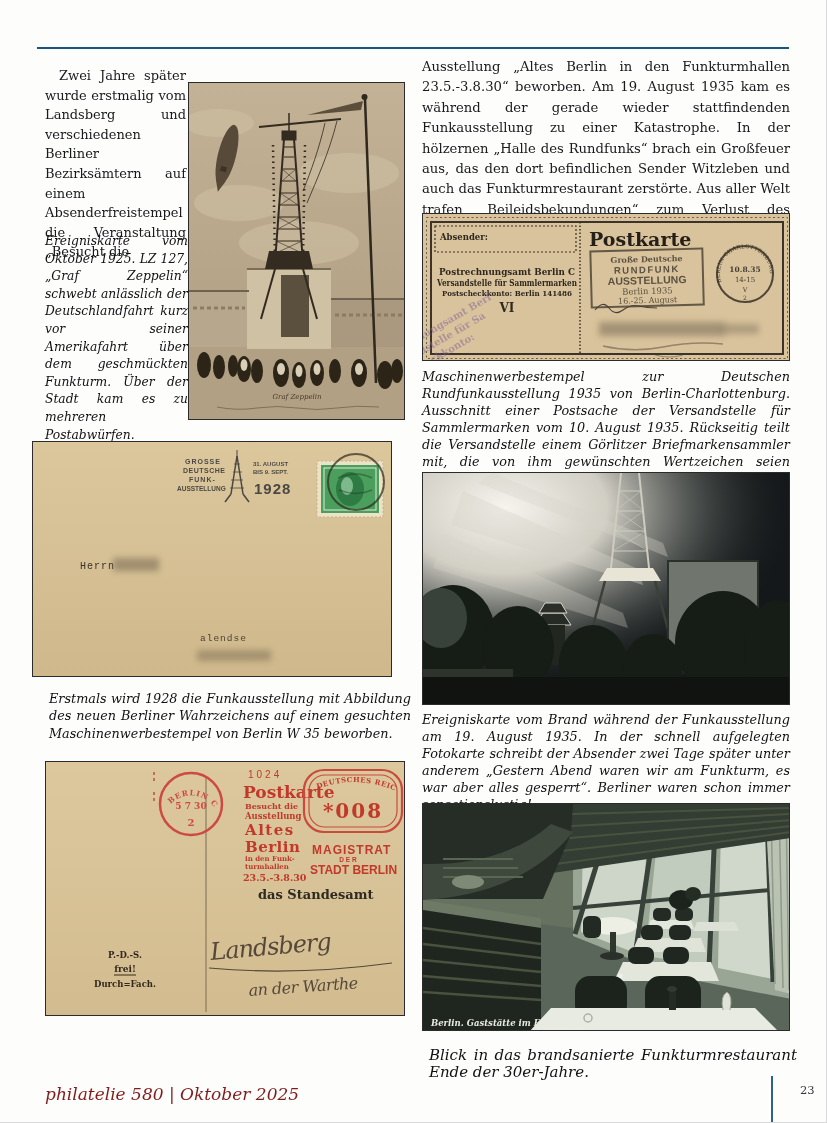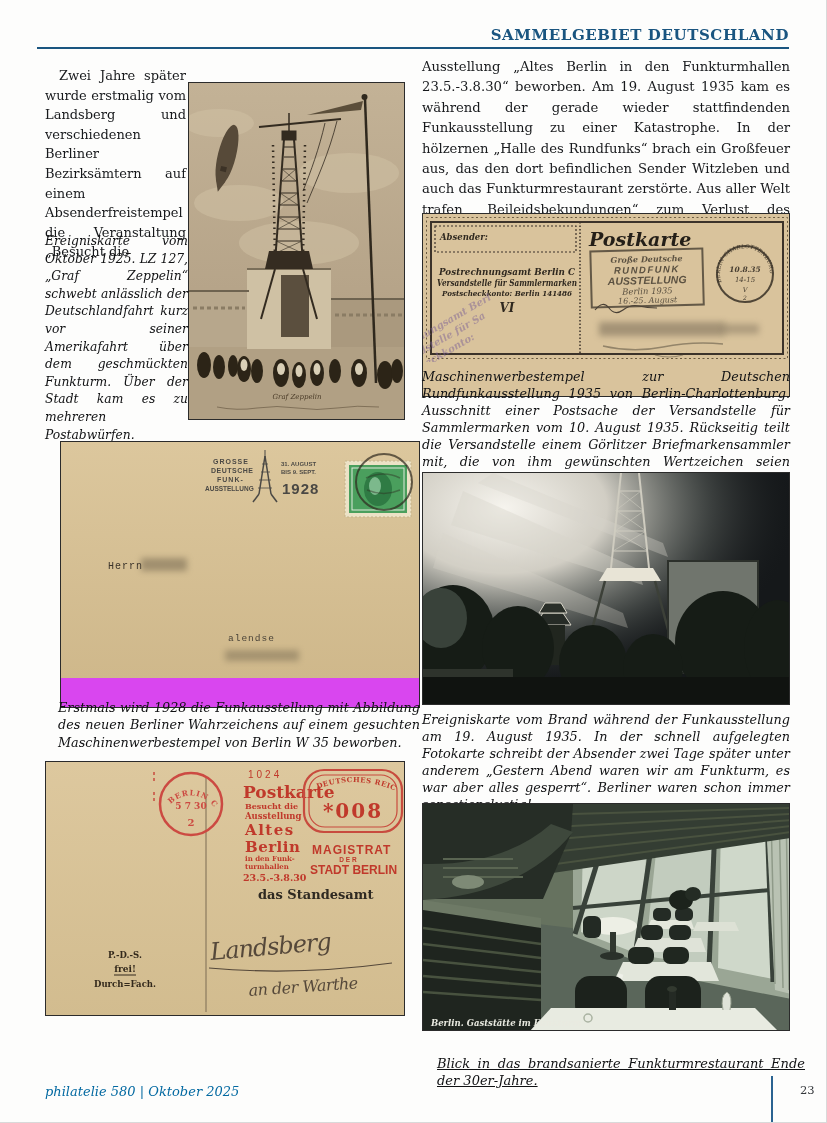--- a/index.html
+++ b/index.html
@@ -12,21 +12,20 @@
   .frame{border:1px solid #2b2b2b;box-sizing:border-box;overflow:hidden;}
   svg text{font-family:"DejaVu Serif",serif;}
   svg .sans{font-family:"Liberation Sans",sans-serif;}
   svg .mono{font-family:"Liberation Mono",monospace;}
 </style>
 </head>
 <body>
 
 <div class="page">
 
-  <div class="a ser" style="top:26px;right:37px;font-size:15px;font-weight:bold;color:#1a5580;letter-spacing:.6px;">SAMMELGEBIET DEUTSCHLAND</div>
   <div class="a" style="left:37px;right:37px;top:47px;height:2px;background:#1a5580;"></div>
 
   <p class="a body-text" style="left:45px;top:66px;width:141px;margin:0;font-size:13px;line-height:19.6px;text-indent:14px;">Zwei Jahre später wurde erstmalig vom Landsberg und verschiedenen Berliner Bezirksämtern auf einem Absenderfreistempel die Veranstaltung „Besucht die</p>
 
   <div class="a frame" style="left:188px;top:82px;width:217px;height:338px;background:#fdba74;">
     <svg width="217" height="338" viewBox="0 0 217 338">
       <defs>
         <linearGradient id="zsky" x1="0" y1="0" x2="0" y2="1">
           <stop offset="0" stop-color="#c3b296"></stop>
             <stop offset="0.7" stop-color="#b4a287"></stop>
@@ -104,21 +103,21 @@
           <ellipse cx="55" cy="282" rx="3.5" ry="6"></ellipse>
         <ellipse cx="170" cy="286" rx="4" ry="6"></ellipse>
       </g>
       <text x="108" y="316" text-anchor="middle" font-size="7" font-style="italic" fill="#4a3b28">Graf Zeppelin</text>
       <path d="M28,324 q20,4 40,1 t40,0 t40,0 t42,-1" stroke="#4a3b28" stroke-width="0.8" fill="none" opacity="0.6"></path>
     </svg>
   </div>
 
   <p class="a cap" style="left:45px;top:233px;width:143px;margin:0;font-size:12.3px;line-height:17.6px;">Ereigniskarte vom Oktober 1925. LZ 127, „Graf Zeppelin“ schwebt anlässlich der Deutschlandfahrt kurz vor seiner Amerikafahrt über dem geschmückten Funkturm. Über der Stadt kam es zu mehreren Postabwürfen.</p>
 
-  <div class="a frame" style="left:60px;top:441px;width:360px;height:267px;background:#d946ef;">
+  <div class="a frame" style="left:32px;top:441px;width:360px;height:236px;background:#d946ef;">
     <svg width="360" height="236" viewBox="0 0 360 236">
       <defs>
         <linearGradient id="tan1" x1="0" y1="0" x2="0" y2="1">
           <stop offset="0" stop-color="#dcc79d"></stop>
             <stop offset="1" stop-color="#cfb88b"></stop>
         </linearGradient>
       </defs>
       <rect width="360" height="236" fill="url(#tan1)"></rect>
       <g fill="#3b3b3b" opacity="0.9">
         <text class="sans" x="152" y="22" font-size="7" font-weight="bold" letter-spacing="1">GROSSE</text>
@@ -148,21 +147,21 @@
         <circle cx="323" cy="40" r="28" stroke-width="2"></circle>
         <path d="M305,36 q18,-8 34,0 M306,48 q17,7 33,0" stroke-width="1.5" opacity="0.6"></path>
       </g>
       <text class="mono" x="47" y="127" font-size="10" letter-spacing="1" fill="#3a332a">Herrn</text>
       <rect x="80" y="116" width="46" height="13" fill="#6b5f49" opacity="0.5" style="filter:blur(3px)"></rect>
       <text class="mono" x="167" y="199" font-size="9.5" letter-spacing="1" fill="#4a4338">alendse</text>
       <rect x="164" y="208" width="74" height="11" fill="#70644d" opacity="0.45" style="filter:blur(3px)"></rect>
     </svg>
   </div>
 
-  <p class="a cap" style="left:45px;top:686px;width:362px;margin:13px;font-size:12.8px;line-height:17.4px;">Erstmals wird 1928 die Funkausstellung mit Abbildung des neuen Berliner Wahrzeichens auf einem gesuchten Maschinenwerbestempel von Berlin W 35 beworben.</p>
+  <p class="a cap" style="left:45px;top:686px;width:362px;margin:4px;font-size:12.8px;line-height:17.4px;">Erstmals wird 1928 die Funkausstellung mit Abbildung des neuen Berliner Wahrzeichens auf einem gesuchten Maschinenwerbestempel von Berlin W 35 beworben.</p>
 
   <div class="a frame" style="left:45px;top:761px;width:360px;height:255px;background:#dcc69b;">
     <svg width="360" height="255" viewBox="0 0 360 255">
       <defs>
         <linearGradient id="tan2" x1="0" y1="0" x2="0" y2="1">
           <stop offset="0" stop-color="#ddc89e"></stop>
             <stop offset="1" stop-color="#d2bc8f"></stop>
         </linearGradient>
         <path id="mcdsArc" d="M121,47 A28,28 0 0 1 169,47" fill="none"></path>
         <path id="reichArc" d="M264,30 Q308,10 352,30" fill="none"></path>
@@ -209,21 +208,21 @@
         <text x="165" y="198" font-size="24" font-style="italic" letter-spacing="-1" transform="rotate(-5 165 198)">Landsberg</text>
         <path d="M163,206 Q250,214 346,201" stroke="#55483a" stroke-width="1.2" fill="none"></path>
         <text x="203" y="234" font-size="16" font-style="italic" letter-spacing="-0.5" transform="rotate(-4 203 234)">an der Warthe</text>
       </g>
     </svg>
   </div>
 
 
   <p class="a body-text" style="left:422px;top:57px;width:368px;margin:0;font-size:13.2px;line-height:20.4px;">Ausstellung „Altes Berlin in den Funkturmhallen 23.5.-3.8.30“ beworben. Am 19. August 1935 kam es während der gerade wieder stattfindenden Funkausstellung zu einer Katastrophe. In der hölzernen „Halle des Rundfunks“ brach ein Großfeuer aus, das den dort befindlichen Sender Witzleben und auch das Funkturmrestaurant zerstörte. Aus aller Welt trafen „Beileidsbekundungen“ zum Verlust des Senders und der neuen Technik in Berlin ein.</p>
 
-  <div class="a frame" style="left:422px;top:213px;width:368px;height:184px;background:#d9c39c;font-style:italic;">
+  <div class="a frame" style="left:422px;top:213px;width:368px;height:148px;background:#d9c39c;">
     <svg width="368" height="148" viewBox="0 0 368 148">
       <defs>
         <path id="cds35Arc" d="M299,69 A25,25 0 1 1 345,69" fill="none"></path>
       </defs>
       <rect width="368" height="148" fill="#d9c39c"></rect>
       <rect x="3.5" y="3.5" width="361" height="141" fill="none" stroke="#6b5b41" stroke-width="1" stroke-dasharray="2 2.5"></rect>
       <rect x="8" y="8" width="352" height="132" fill="none" stroke="#3c332a" stroke-width="2"></rect>
       <line x1="157" y1="8" x2="157" y2="140" stroke="#3c332a" stroke-width="1.5" stroke-dasharray="1.5 2"></line>
       <rect x="12" y="12" width="141" height="26" fill="none" stroke="#3c332a" stroke-width="1.2" stroke-dasharray="2 2"></rect>
       <text x="17" y="26" font-size="8.5" font-weight="bold" fill="#2f281f">Absender:</text>
@@ -378,19 +377,19 @@
         <polygon points="128,204 332,204 356,228 106,228" fill="#e8ebe1"></polygon>
         <rect x="246" y="186" width="7" height="20" fill="#242a24"></rect>
         <ellipse cx="249" cy="185" rx="5" ry="3" fill="#32392f"></ellipse>
         <path d="M300,206 q-3,-14 4,-18 q6,4 3,18" fill="#dfe3d8" stroke="#9aa392" stroke-width="1"></path>
         <circle cx="165" cy="214" r="4" fill="none" stroke="#aab3a2" stroke-width="1.5"></circle>
       </g>
       <text x="8" y="222" font-size="8.5" font-weight="bold" font-style="italic" fill="#e9eae0">Berlin. Gaststätte im Funkturm</text>
     </svg>
   </div>
 
-  <p class="a cap" style="left:422px;top:1040px;width:368px;margin:15px;font-size:13px;line-height:17.2px;text-decoration:underline;">Blick in das brandsanierte Funkturmrestaurant Ende der 30er-Jahre.</p>
-
-  <div class="a ser" style="left:45px;top:1084px;font-size:13px;font-style:italic;color:#0369a1;">philatelie 580 | Oktober 2025</div>
+  <p class="a cap" style="left:422px;top:1040px;width:368px;margin:7px;font-size:15px;line-height:17.2px;">Blick in das brandsanierte Funkturmrestaurant Ende der 30er-Jahre.</p>
+
+  <div class="a ser" style="left:45px;top:1084px;font-size:17px;font-style:italic;color:#7f1d1d;">philatelie 580 | Oktober 2025</div>
   <div class="a ser" style="left:752px;top:1083px;font-size:11.5px;color:#33363a;margin-left:48px;">23</div>
   <div class="a" style="left:771px;top:1076px;width:2px;height:47px;background:#2a6391;"></div>
 
 </div>
 
 </body></html>

